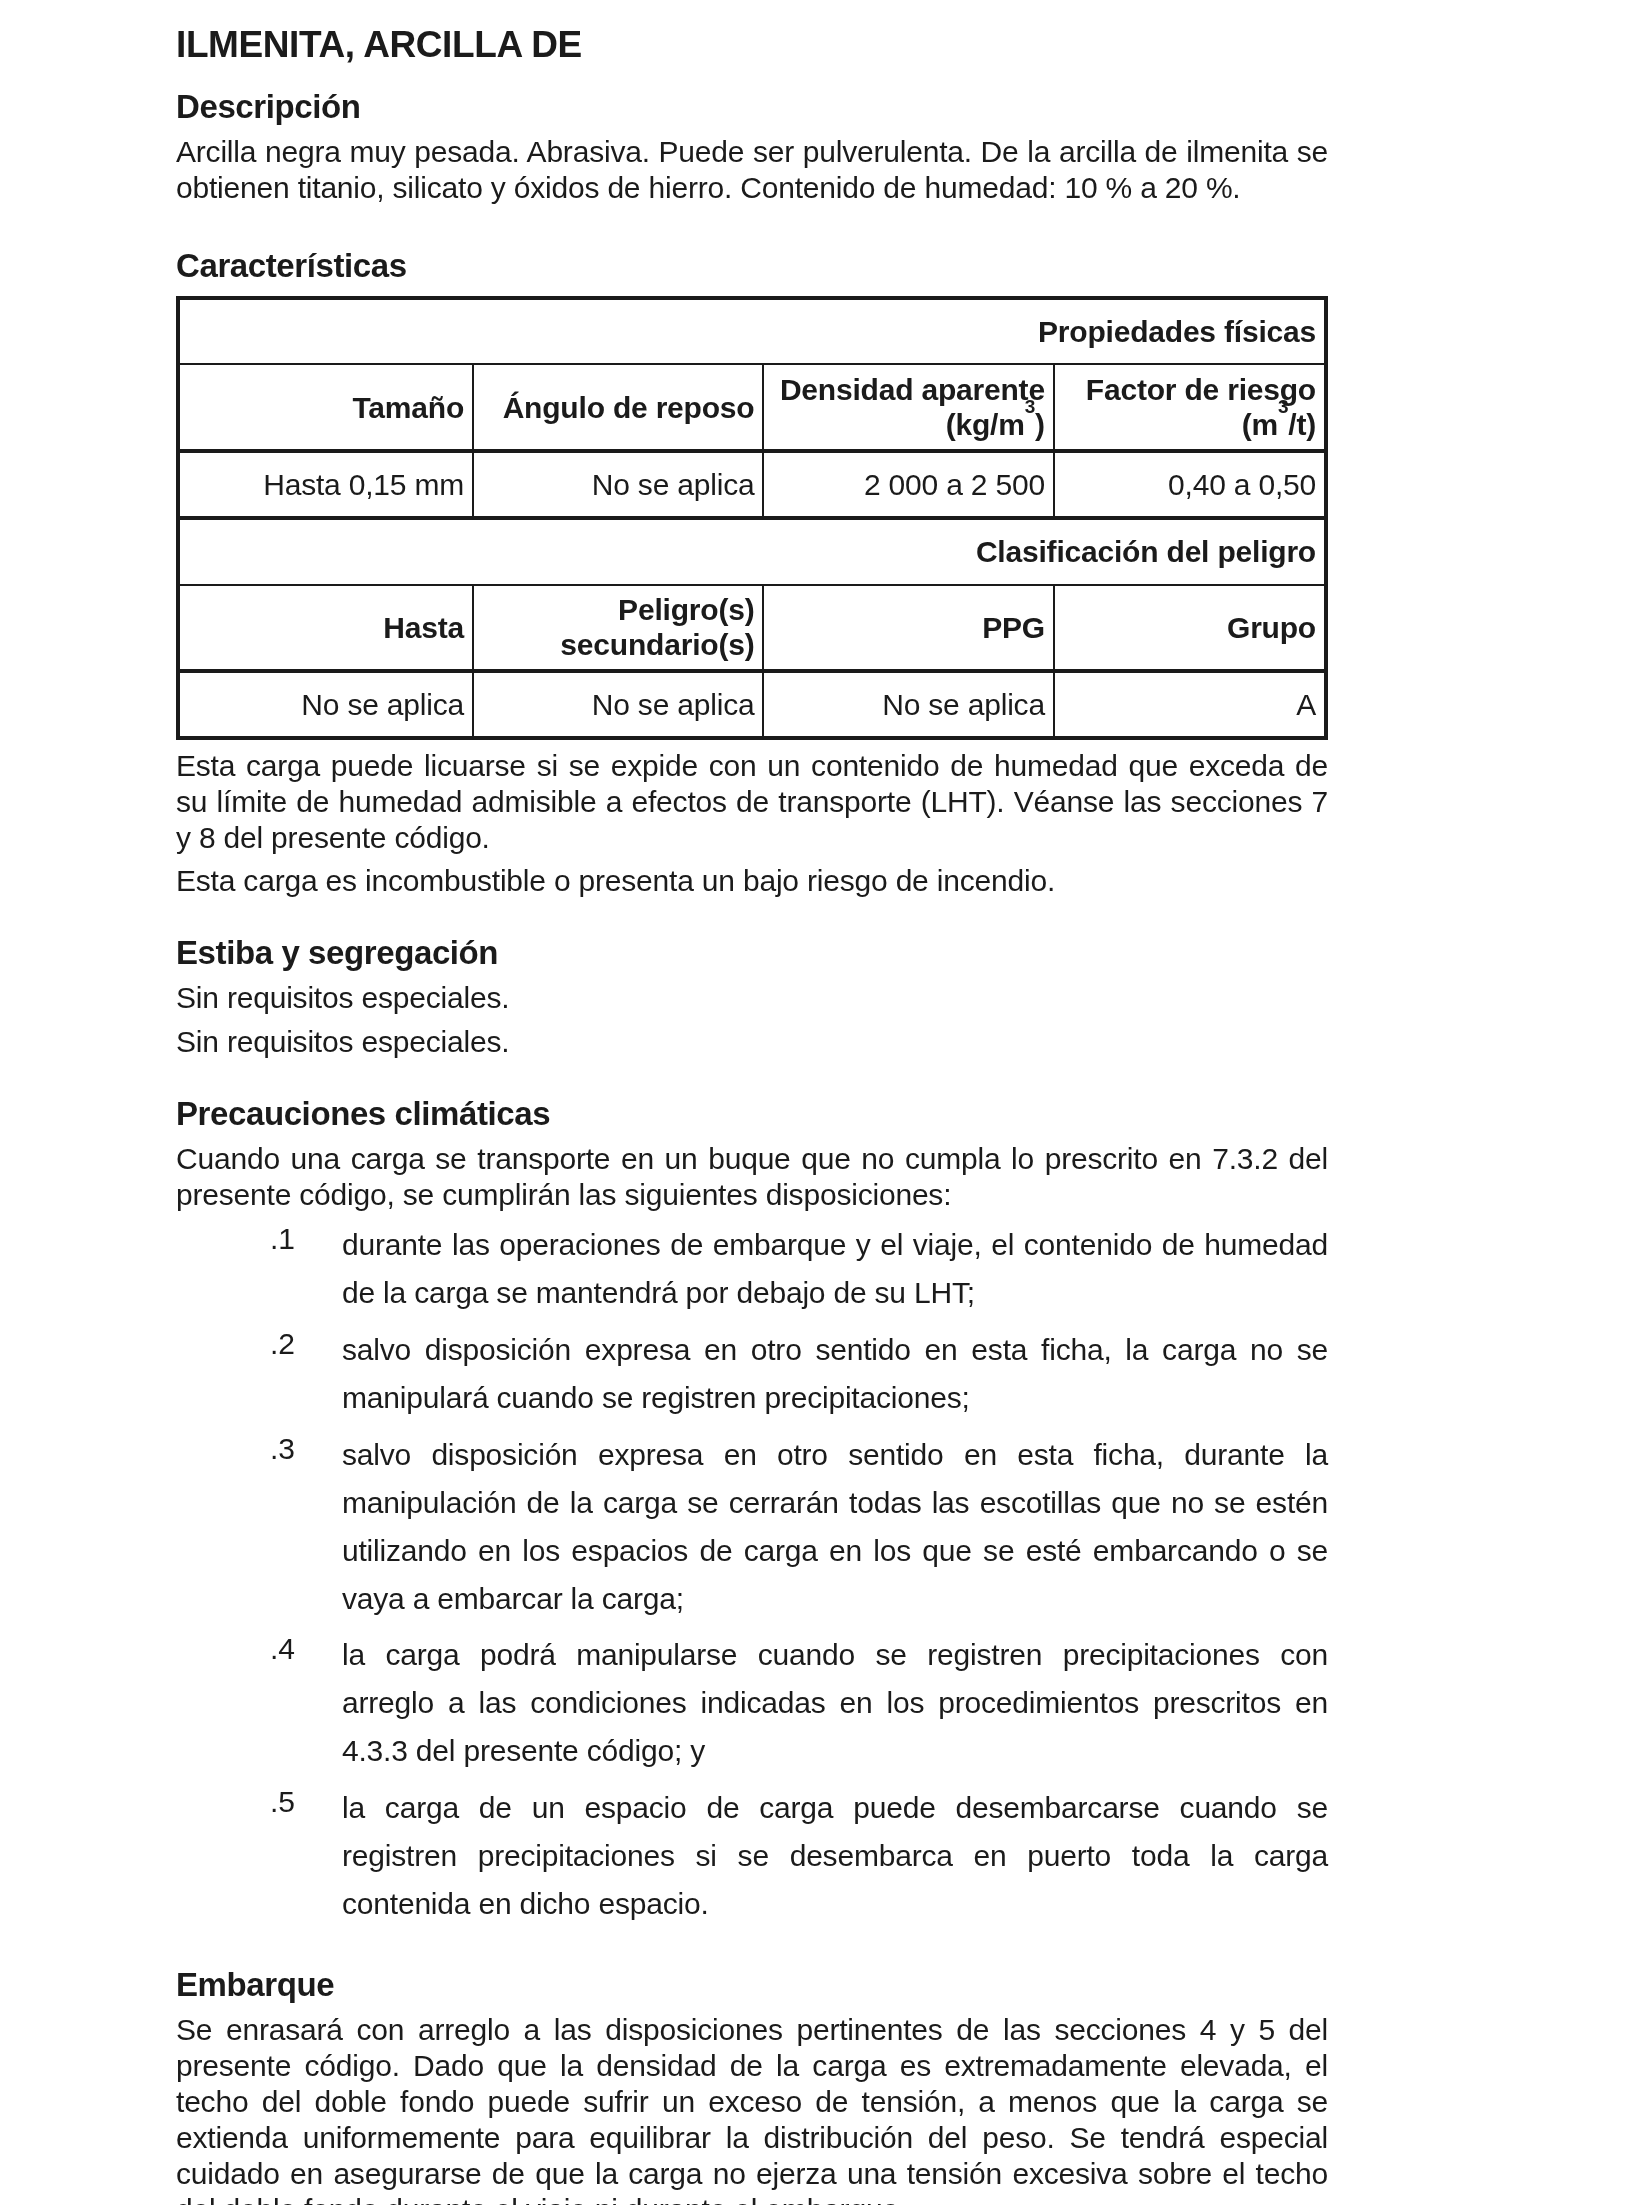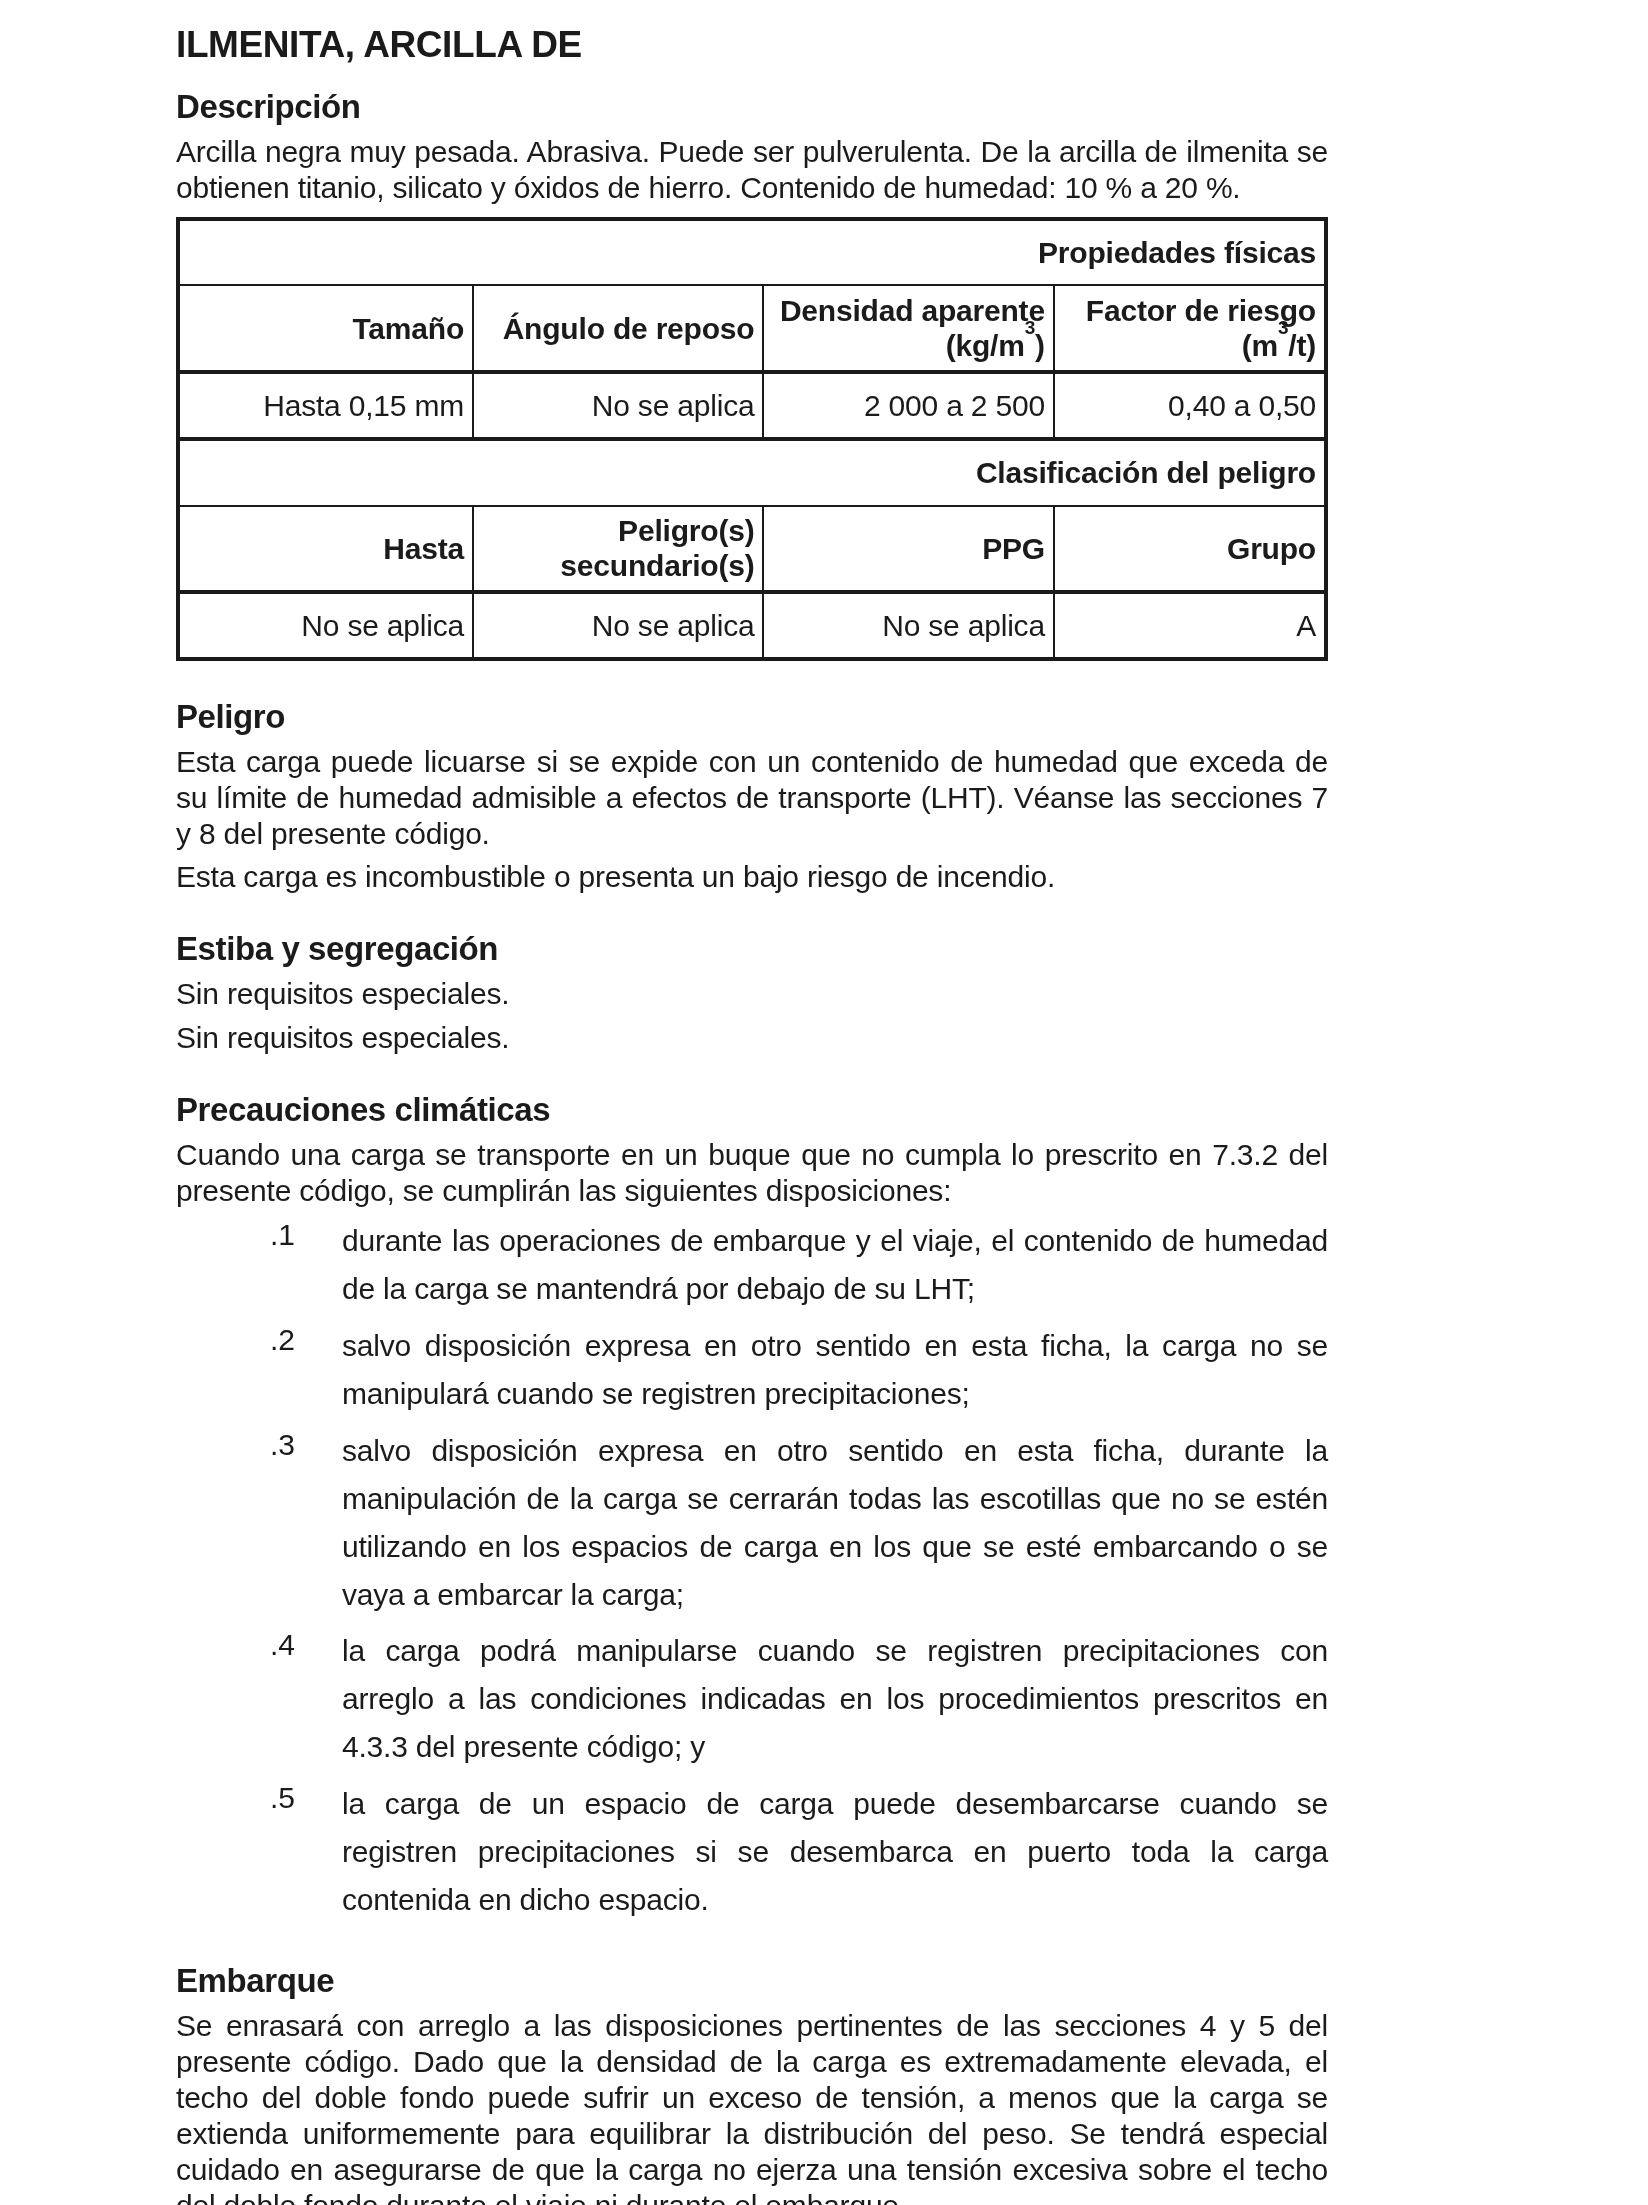--- a/index.html
+++ b/index.html
@@ -103,20 +103,21 @@
 </head>
 <body>
 
 <div class="page">
 
   <h1 class="doc-title">ILMENITA, ARCILLA DE</h1>
 
   <h2 class="sh sh-descripcion">Descripción</h2>
   <p class="body-text">Arcilla negra muy pesada. Abrasiva. Puede ser pulverulenta. De la arcilla de ilmenita se obtienen titanio, silicato y óxidos de hierro. Contenido de humedad: 10 % a 20 %.</p>
 
+  <h2 class="sh sh-caracteristicas">Características</h2>
 
   <table class="char-table">
     <colgroup>
       <col class="c1">
         <col class="c2">
         <col class="c3">
         <col class="c4">
     </colgroup>
     <tbody>
       <tr class="row-span">
@@ -151,21 +152,20 @@
       </tr>
       <tr class="row-data row-data-last">
         <td>No se aplica</td>
         <td>No se aplica</td>
         <td>No se aplica</td>
         <td>A</td>
       </tr>
     </tbody>
   </table>
 
-  <h2 class="sh sh-peligro">Peligro</h2>
   <p class="body-text">Esta carga puede licuarse si se expide con un contenido de humedad que exceda de su límite de humedad admisible a efectos de transporte (LHT). Véanse las secciones 7 y 8 del presente código.</p>
   <p class="body-text follow">Esta carga es incombustible o presenta un bajo riesgo de incendio.</p>
 
   <h2 class="sh">Estiba y segregación</h2>
   <p class="body-text">Sin requisitos especiales.</p>
 
   <p class="body-text">Sin requisitos especiales.</p>
 
   <h2 class="sh">Precauciones climáticas</h2>
   <p class="body-text">Cuando una carga se transporte en un buque que no cumpla lo prescrito en 7.3.2 del presente código, se cumplirán las siguientes disposiciones:</p>

